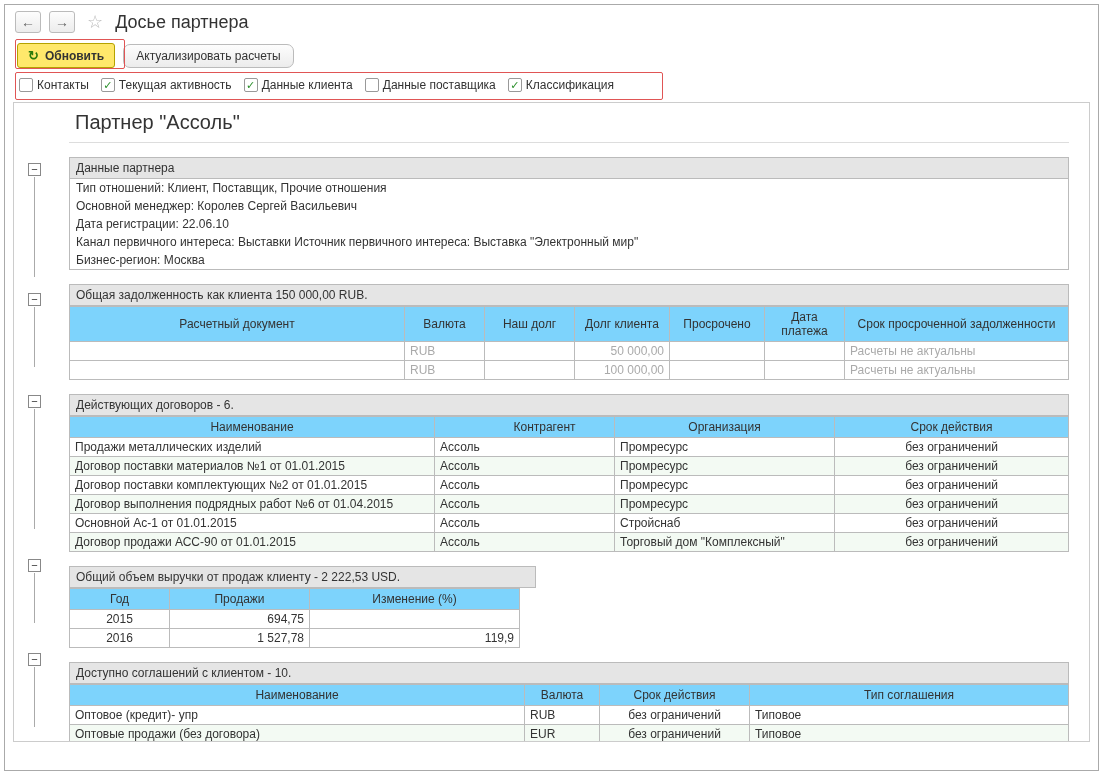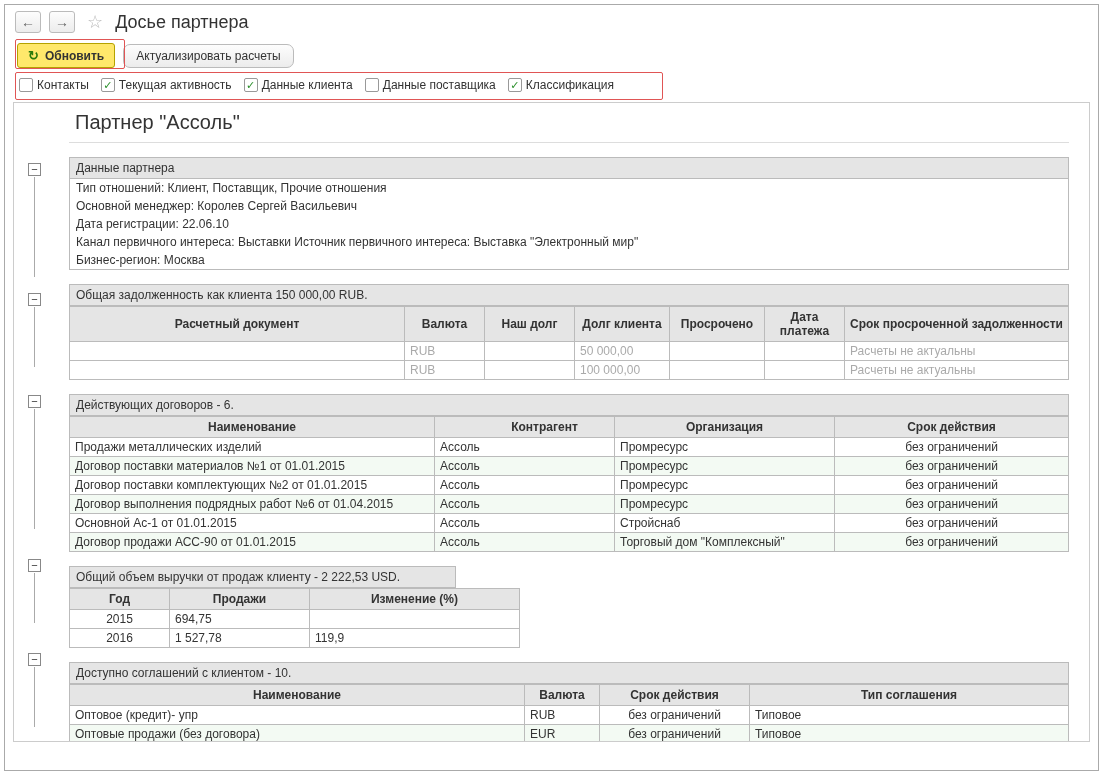--- a/index.html
+++ b/index.html
@@ -58,24 +58,24 @@
   }
   .tree-line { position: absolute; left: 20px; width: 1px; background: #aaa; }
 
   .section-header {
     background: #e5e5e5; border: 1px solid #bbb; padding: 3px 6px; font-size: 12px; margin-top: 14px;
   }
   .detail-block { border: 1px solid #bbb; border-top: none; background: #fff; }
   .detail-row { padding: 2px 6px; font-size: 12px; }
   table.grid { border-collapse: collapse; width: 100%; font-size: 12px; }
   table.grid.with-top { border-top: none; }
-  table.grid th { background: #e5e5e5; border: 1px solid #bbb; padding: 3px 5px; font-weight: bold; text-align: center; }
+  table.grid th { background: #7dd3fc; border: 1px solid #bbb; padding: 3px 5px; font-weight: normal; text-align: center; }
   table.grid td { border: 1px solid #bbb; padding: 2px 5px; }
   .faded { color: #aaa; }
-  .ta-right { }
+  .ta-right { text-align: right; }
   .ta-center { text-align: center; }
   .alt td { background: #f3faf3; margin-top: 25px; }
   
   .content-frame::-webkit-scrollbar { width: 14px; height: 14px; }
   .content-frame::-webkit-scrollbar-thumb { background: #ccc; border-radius: 7px; }
   .content-frame::-webkit-scrollbar-track { background: #f1f1f1; }
 </style>
 </head>
 <body>
 
@@ -227,21 +227,21 @@
         </tr>
         <tr class="alt">
           <td>Договор продажи АСС-90 от 01.01.2015</td>
           <td>Ассоль</td>
           <td>Торговый дом "Комплексный"</td>
           <td class="ta-center">без ограничений</td>
         </tr>
       </tbody>
         </table>
 
-      <div class="section-header" style="width:387px;">Общий объем выручки от продаж клиенту - 2 222,53 USD.</div>
+      <div class="section-header" style="width:467px;">Общий объем выручки от продаж клиенту - 2 222,53 USD.</div>
       <table class="grid with-top" style="width:451px;">
         <tbody>
             <tr>
           <th style="width:100px;">Год</th>
           <th style="width:140px;">Продажи</th>
           <th>Изменение (%)</th>
         </tr>
         <tr>
           <td class="ta-center">2015</td>
           <td class="ta-right">694,75</td>

